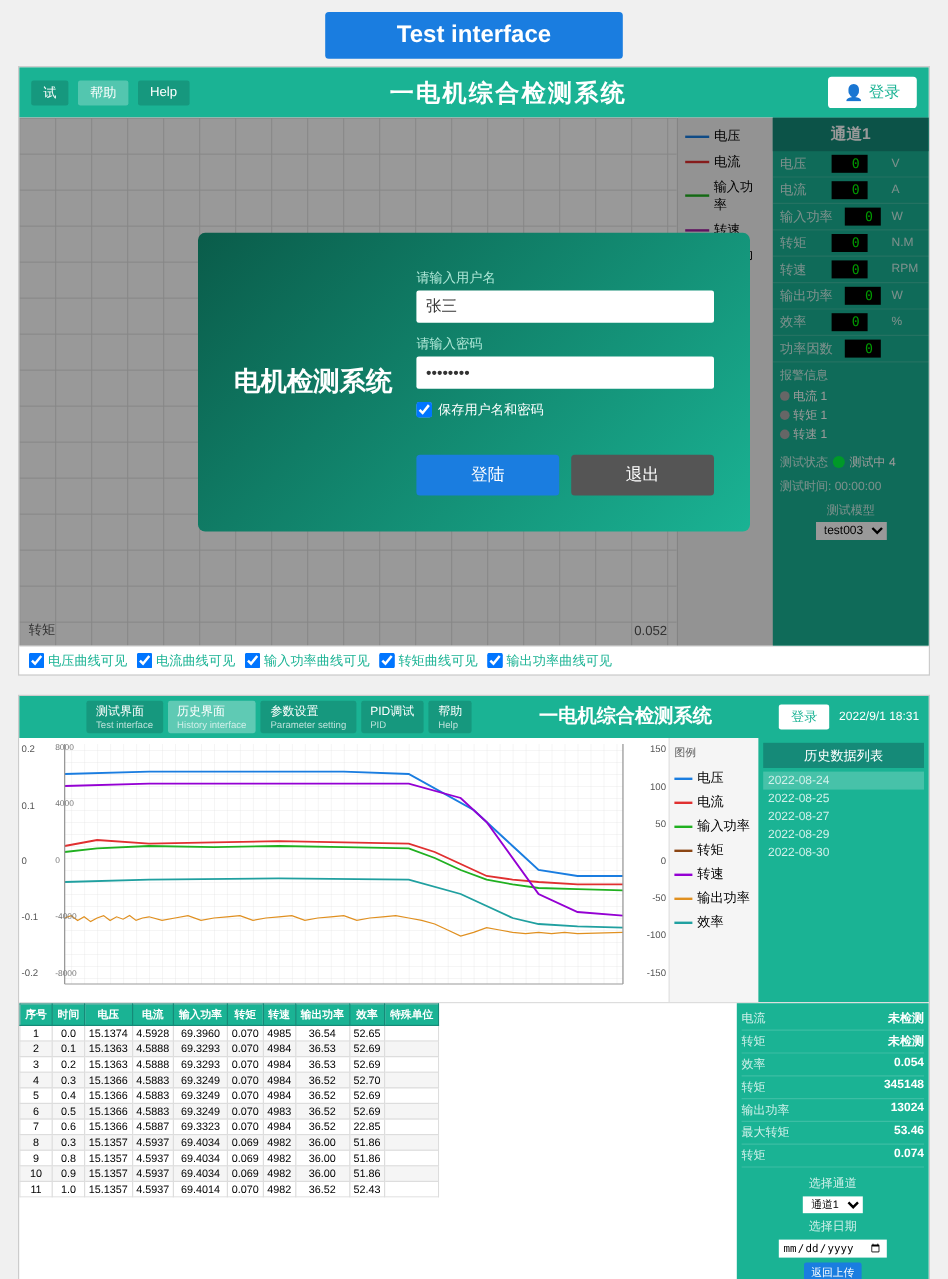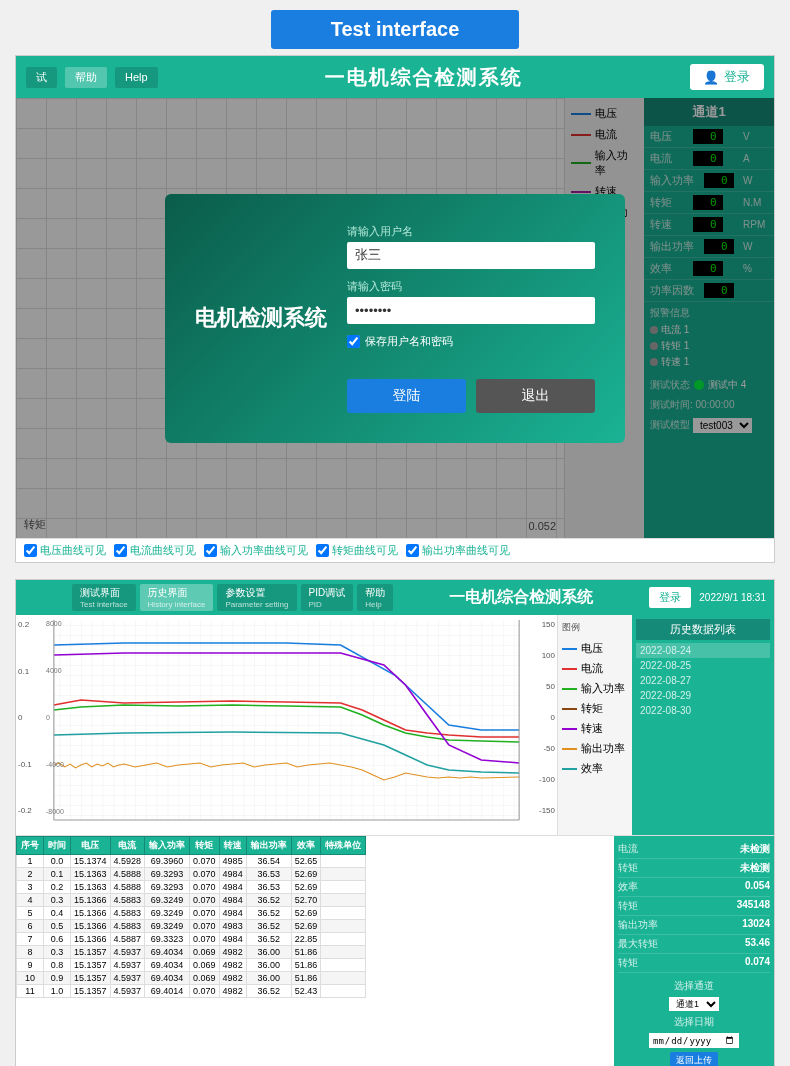--- a/index.html
+++ b/index.html
@@ -194,25 +194,26 @@
       width: 10px; height: 10px;
       border-radius: 50%;
       background: #00ff44;
     }
     .time-row {
       padding: 3px 6px;
       font-size: 10px;
       color: #d0f0ea;
     }
     .model-row {
-      padding: 3px 6px;
+      padding: 3px 20px;
       font-size: 10px;
       display: flex;
-      align-items: flex-start;
+      align-items: center;
       gap: 3px;
+      flex-direction: column;
     }
     .model-select {
       background: white;
       color: black;
       border: none;
       font-size: 10px;
       padding: 1px 3px;
     }
 
     

